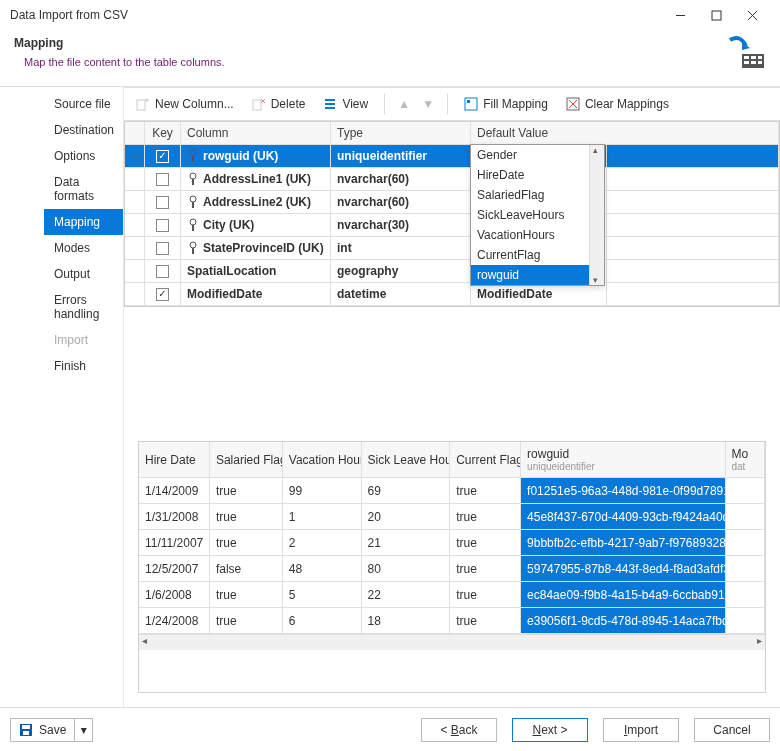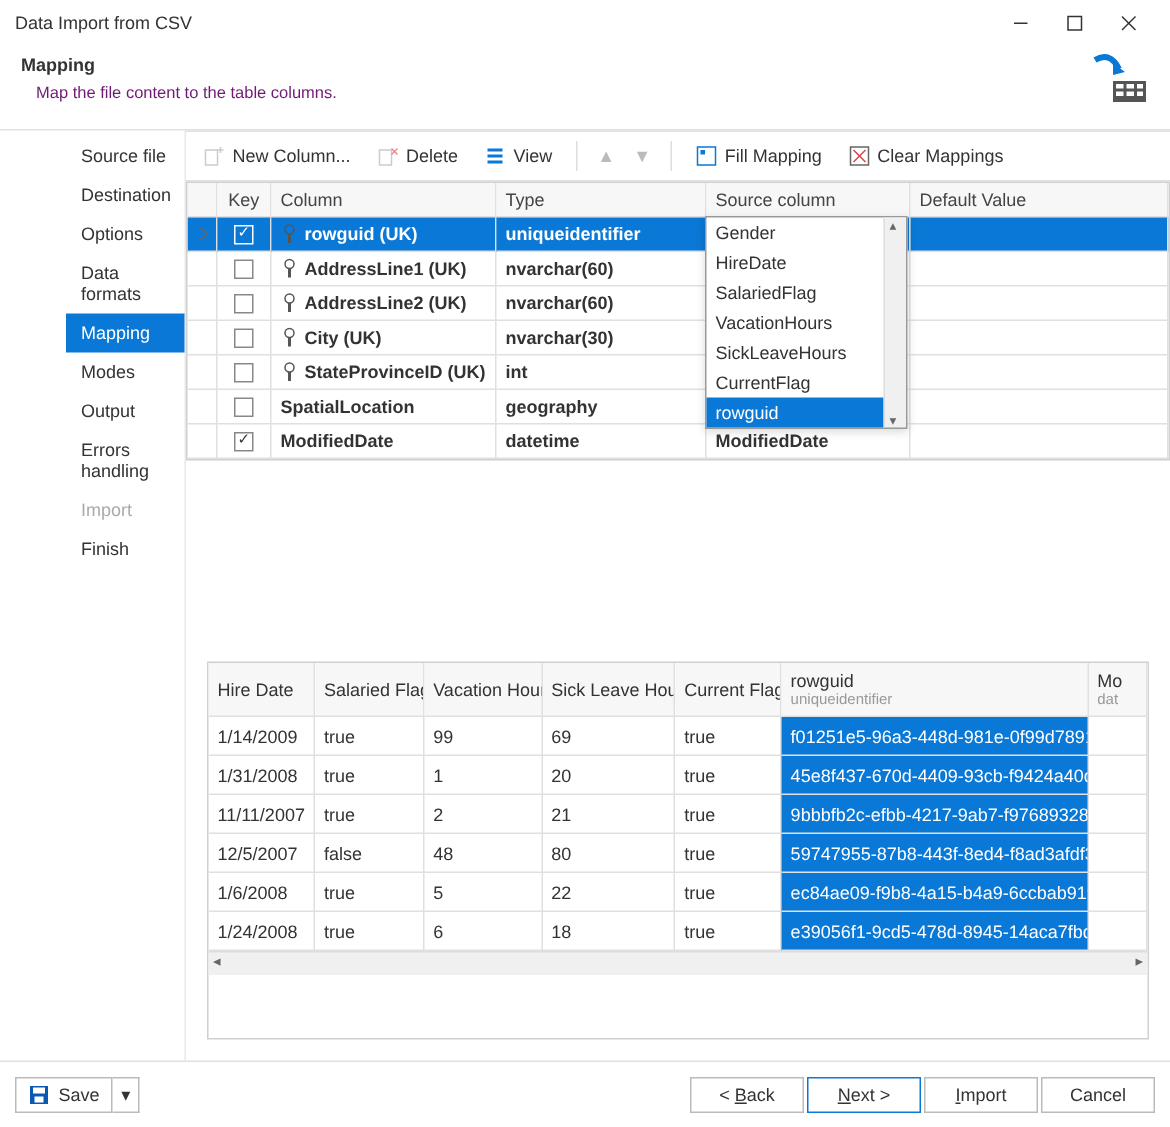--- a/index.html
+++ b/index.html
@@ -66,21 +66,21 @@
 .preview .cell { border-right:1px solid #e0e0e0; border-bottom:1px solid #e0e0e0; padding: 4px 6px; overflow:hidden; white-space:nowrap; min-height:26px; display:flex; align-items:center;}
 .preview .head .cell { background:#f7f7f7; height:36px; }
 .p0{width:72px;} .p1{width:74px;} .p2{width:80px;} .p3{width:90px;} .p4{width:72px;} .p5{width:208px;} .p6{width:40px;}
 .preview .head .hdrcol { display:flex; flex-direction:column; justify-content:center; }
 .preview .head .hdrcol .sub { font-size:10px; color:#999; }
 .preview .row .p5 { background:#0a78d6; color:#fff; }
 .preview-scroll { height:16px; background:#f0f0f0; border-top:1px solid #ddd; position:relative;}
 .preview-scroll::before{content:"◂"; position:absolute; left:3px; top:0; font-size:10px; color:#666;}
 .preview-scroll::after{content:"▸"; position:absolute; right:3px; top:0; font-size:10px; color:#666;}
 
-.footer { height: 44px; border-top: 1px solid #e0e0e0; display:flex; align-items:center; padding:0 10px; gap:2px;}
+.footer { height: 44px; border-top: 1px solid #e0e0e0; display:flex; align-items:center; padding:0 10px; gap:15px;}
 .footer .save { display:flex; }
 .footer .btn { border:1px solid #bbb; height:24px; padding:0 14px; display:flex; align-items:center; justify-content:center; background:#fff; min-width:76px;}
 .footer .savebtn { border:1px solid #bbb; height:24px; padding:0 8px; display:flex; align-items:center; gap:6px;}
 .footer .savecaret { border:1px solid #bbb; border-left:none; height:24px; width:18px; display:flex; align-items:center; justify-content:center;}
 .underline { text-decoration: underline; text-decoration-color: #333;}
 
 .mapwrap { position: relative; }
 .ddwrap { position:absolute; left: 346px; top: 23px; }
 </style>
 </head>
@@ -189,21 +189,20 @@
       </div>
     </div>
 
     <div class="mapwrap">
       <div class="maptable" id="maptable">
           <div class="head">
             <div class="cell c-ind"></div>
             <div class="cell c-key">Key</div>
             <div class="cell c-col">Column</div>
             <div class="cell c-type">Type</div>
-            <div class="cell c-src">Source column</div>
             <div class="cell c-def">Default Value</div>
           </div>
           <div class="row selected">
             <div class="cell c-ind">
               <svg width="12" height="12">
                 <path d="M2 2 L8 6 L2 10" fill="none" stroke="#666"></path>
               </svg>
             </div>
             <div class="cell c-key">
               <span class="chk on"></span>
@@ -334,22 +333,22 @@
               <span class="tcol bold">ModifiedDate</span>
             </div>
             <div class="cell c-def"></div>
           </div>
         </div>
       <div class="ddwrap">
         <div class="dropdown" id="dropdown">
             <div class="opt">Gender</div>
             <div class="opt">HireDate</div>
             <div class="opt">SalariedFlag</div>
+            <div class="opt">SickLeaveHours</div>
             <div class="opt">VacationHours</div>
-            <div class="opt">SickLeaveHours</div>
             <div class="opt">CurrentFlag</div>
             <div class="opt sel">rowguid</div>
             <div class="dd-scroll"></div>
           </div>
       </div>
     </div>
 
     <div class="splitter"></div>
 
     <div class="preview" id="preview">

